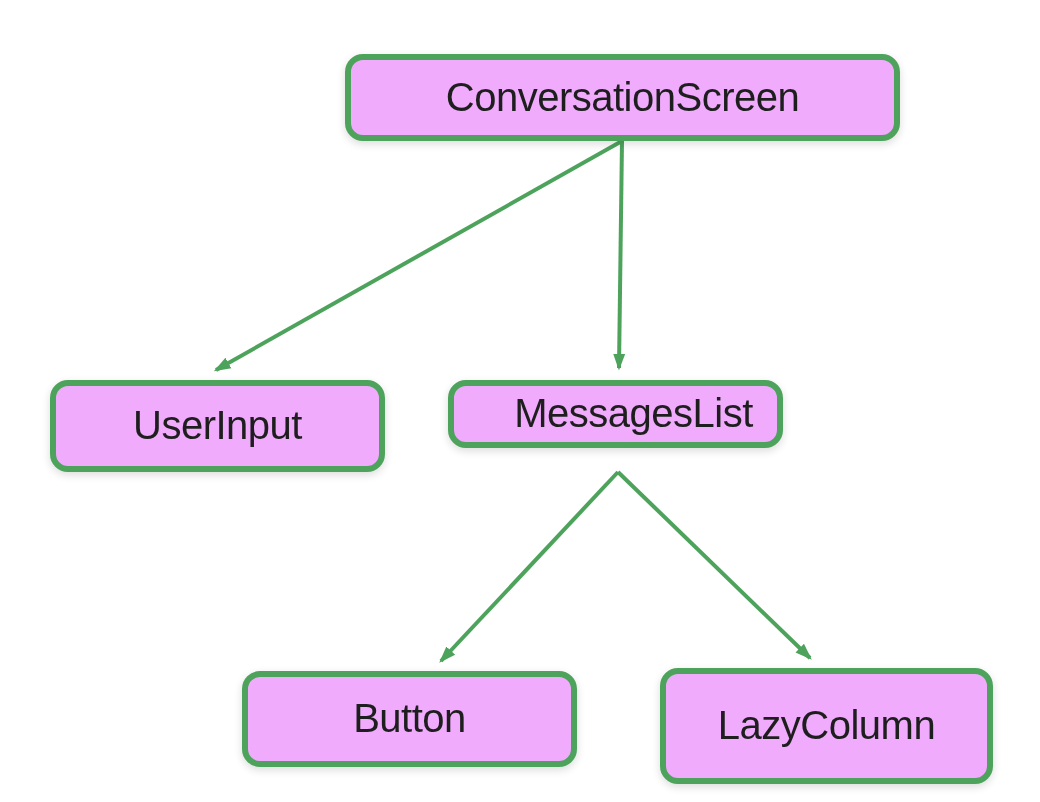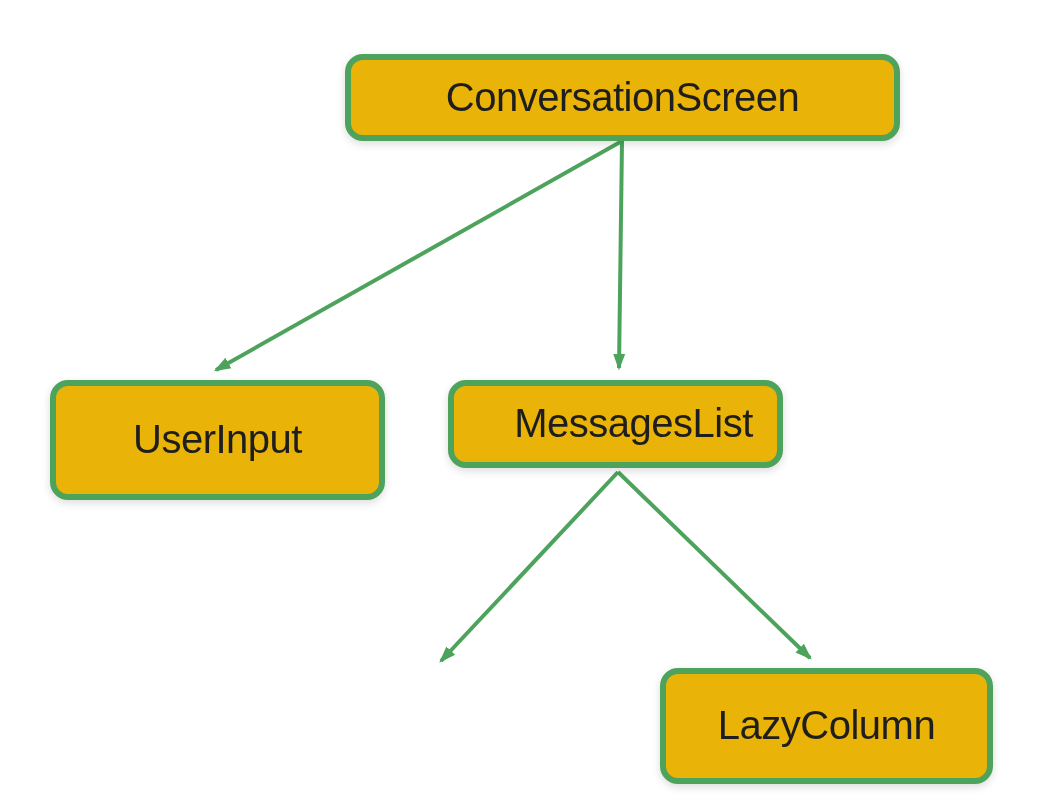--- a/index.html
+++ b/index.html
@@ -19,40 +19,40 @@
     position: absolute;
     left: 0;
     top: 0;
     width: 1040px;
     height: 802px;
     pointer-events: none;
   }
   .node {
     position: absolute;
     box-sizing: border-box;
-    background: #eab308;
+    background: #f0abfc;
     border: 6px solid #4da35c;
     border-radius: 18px;
     display: flex;
     align-items: center;
     justify-content: center;
     box-shadow: 0 3px 8px rgba(0,0,0,0.14);
   }
   .node-label {
     color: #1e1e1e;
     font-size: 40px;
     font-weight: 400;
     letter-spacing: -0.5px;
     white-space: nowrap;
     line-height: 1;
     transform: translateY(-1px);
   }
   .node-conversation-screen { left: 345px; top:  54px; width: 555px; height: 87px; }
-  .node-user-input          { left:  50px; top: 380px; width: 335px; height: 120px; }
-  .node-messages-list       { left: 448px; top: 380px; width: 335px; height: 88px; padding-left: 36px; }
+  .node-user-input          { left:  50px; top: 380px; width: 335px; height: 92px; }
+  .node-messages-list       { left: 448px; top: 380px; width: 335px; height: 68px; padding-left: 36px; }
   .node-button              { left: 242px; top: 671px; width: 335px; height: 96px; }
   .node-lazy-column         { left: 660px; top: 668px; width: 333px; height: 116px; }
 </style>
 </head>
 <body>
 
 <div class="canvas">
 
   <svg class="edges-layer" width="1040" height="802" viewBox="0 0 1040 802" xmlns="http://www.w3.org/2000/svg">
     <defs>
@@ -71,18 +71,21 @@
   </div>
 
   <div class="node node-user-input">
     <span class="node-label">UserInput</span>
   </div>
 
   <div class="node node-messages-list">
     <span class="node-label">MessagesList</span>
   </div>
 
+  <div class="node node-button">
+    <span class="node-label">Button</span>
+  </div>
 
   <div class="node node-lazy-column">
     <span class="node-label">LazyColumn</span>
   </div>
 
 </div>
 
 </body></html>

